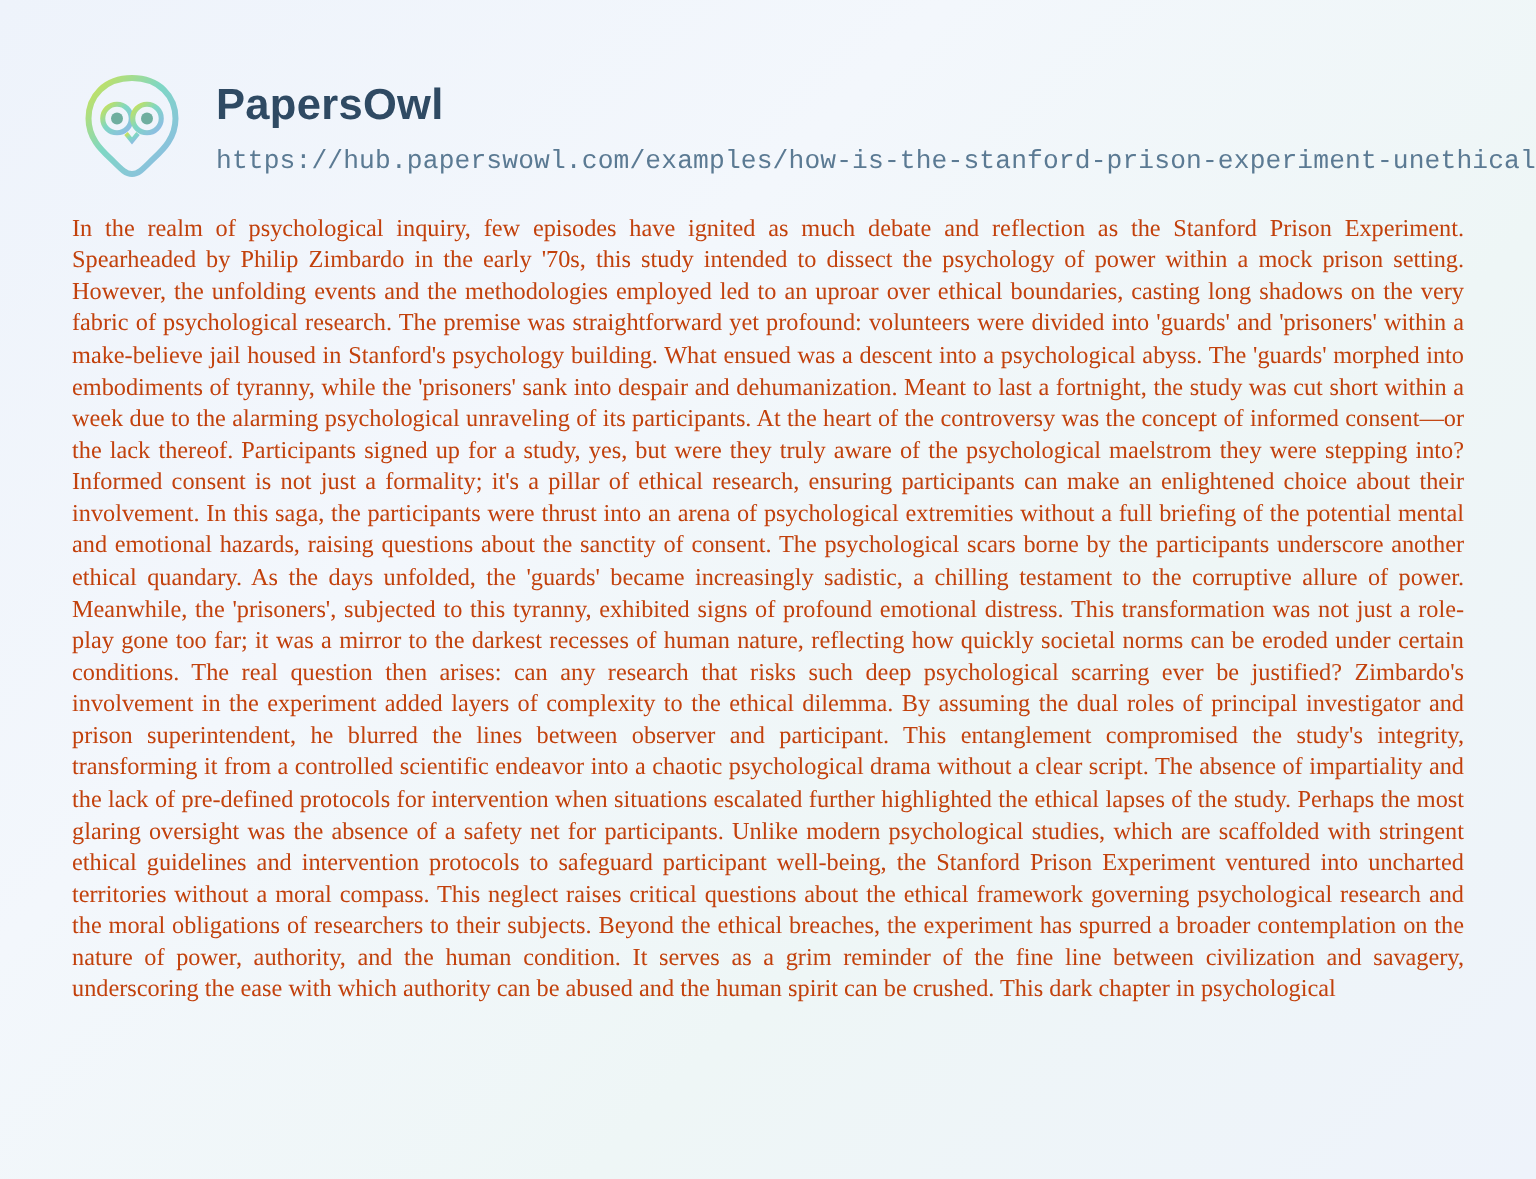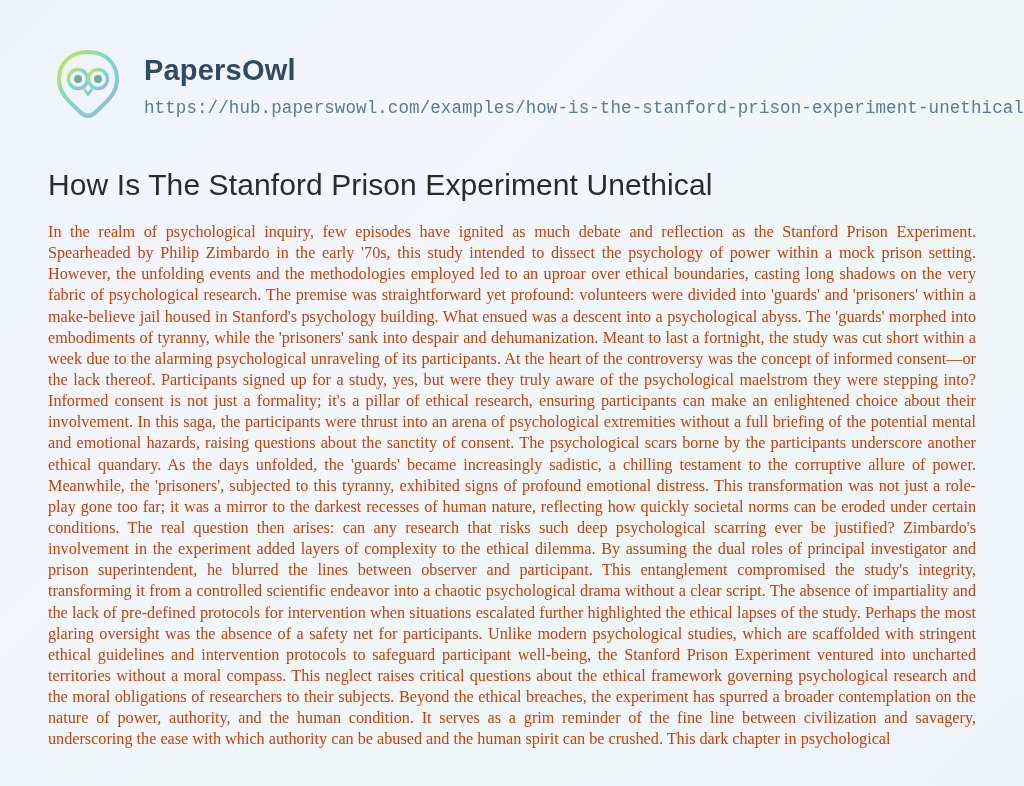--- a/index.html
+++ b/index.html
@@ -96,17 +96,16 @@
       </svg>
     </div>
 
     <div class="brand-block">
       <div class="brand-name">PapersOwl</div>
       <div class="brand-url">https://hub.paperswowl.com/examples/how-is-the-stanford-prison-experiment-unethical/</div>
     </div>
 
   </div>
 
-  <h1 class="doc-title">How Is The Stanford Prison Experiment Unethical</h1>
 
   <div class="doc-body">In the realm of psychological inquiry, few episodes have ignited as much debate and reflection as the Stanford Prison Experiment. Spearheaded by Philip Zimbardo in the early '70s, this study intended to dissect the psychology of power within a mock prison setting. However, the unfolding events and the methodologies employed led to an uproar over ethical boundaries, casting long shadows on the very fabric of psychological research. The premise was straightforward yet profound: volunteers were divided into 'guards' and 'prisoners' within a make-believe jail housed in Stanford's psychology building. What ensued was a descent into a psychological abyss. The 'guards' morphed into embodiments of tyranny, while the 'prisoners' sank into despair and dehumanization. Meant to last a fortnight, the study was cut short within a week due to the alarming psychological unraveling of its participants. At the heart of the controversy was the concept of informed consent—or the lack thereof. Participants signed up for a study, yes, but were they truly aware of the psychological maelstrom they were stepping into? Informed consent is not just a formality; it's a pillar of ethical research, ensuring participants can make an enlightened choice about their involvement. In this saga, the participants were thrust into an arena of psychological extremities without a full briefing of the potential mental and emotional hazards, raising questions about the sanctity of consent. The psychological scars borne by the participants underscore another ethical quandary. As the days unfolded, the 'guards' became increasingly sadistic, a chilling testament to the corruptive allure of power. Meanwhile, the 'prisoners', subjected to this tyranny, exhibited signs of profound emotional distress. This transformation was not just a role-play gone too far; it was a mirror to the darkest recesses of human nature, reflecting how quickly societal norms can be eroded under certain conditions. The real question then arises: can any research that risks such deep psychological scarring ever be justified? Zimbardo's involvement in the experiment added layers of complexity to the ethical dilemma. By assuming the dual roles of principal investigator and prison superintendent, he blurred the lines between observer and participant. This entanglement compromised the study's integrity, transforming it from a controlled scientific endeavor into a chaotic psychological drama without a clear script. The absence of impartiality and the lack of pre-defined protocols for intervention when situations escalated further highlighted the ethical lapses of the study. Perhaps the most glaring oversight was the absence of a safety net for participants. Unlike modern psychological studies, which are scaffolded with stringent ethical guidelines and intervention protocols to safeguard participant well-being, the Stanford Prison Experiment ventured into uncharted territories without a moral compass. This neglect raises critical questions about the ethical framework governing psychological research and the moral obligations of researchers to their subjects. Beyond the ethical breaches, the experiment has spurred a broader contemplation on the nature of power, authority, and the human condition. It serves as a grim reminder of the fine line between civilization and savagery, underscoring the ease with which authority can be abused and the human spirit can be crushed. This dark chapter in psychological</div>
 
 </div>
 
 </body></html>

